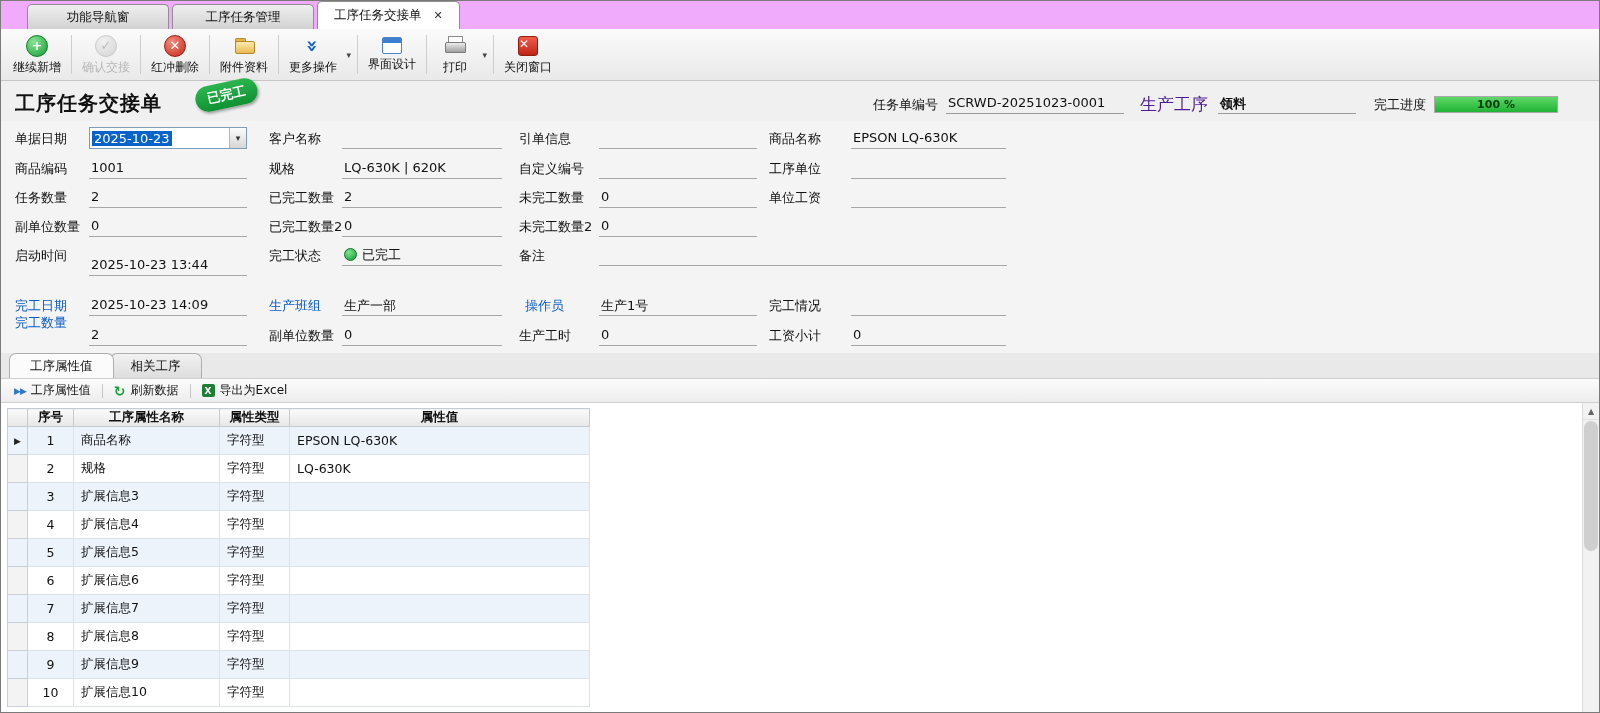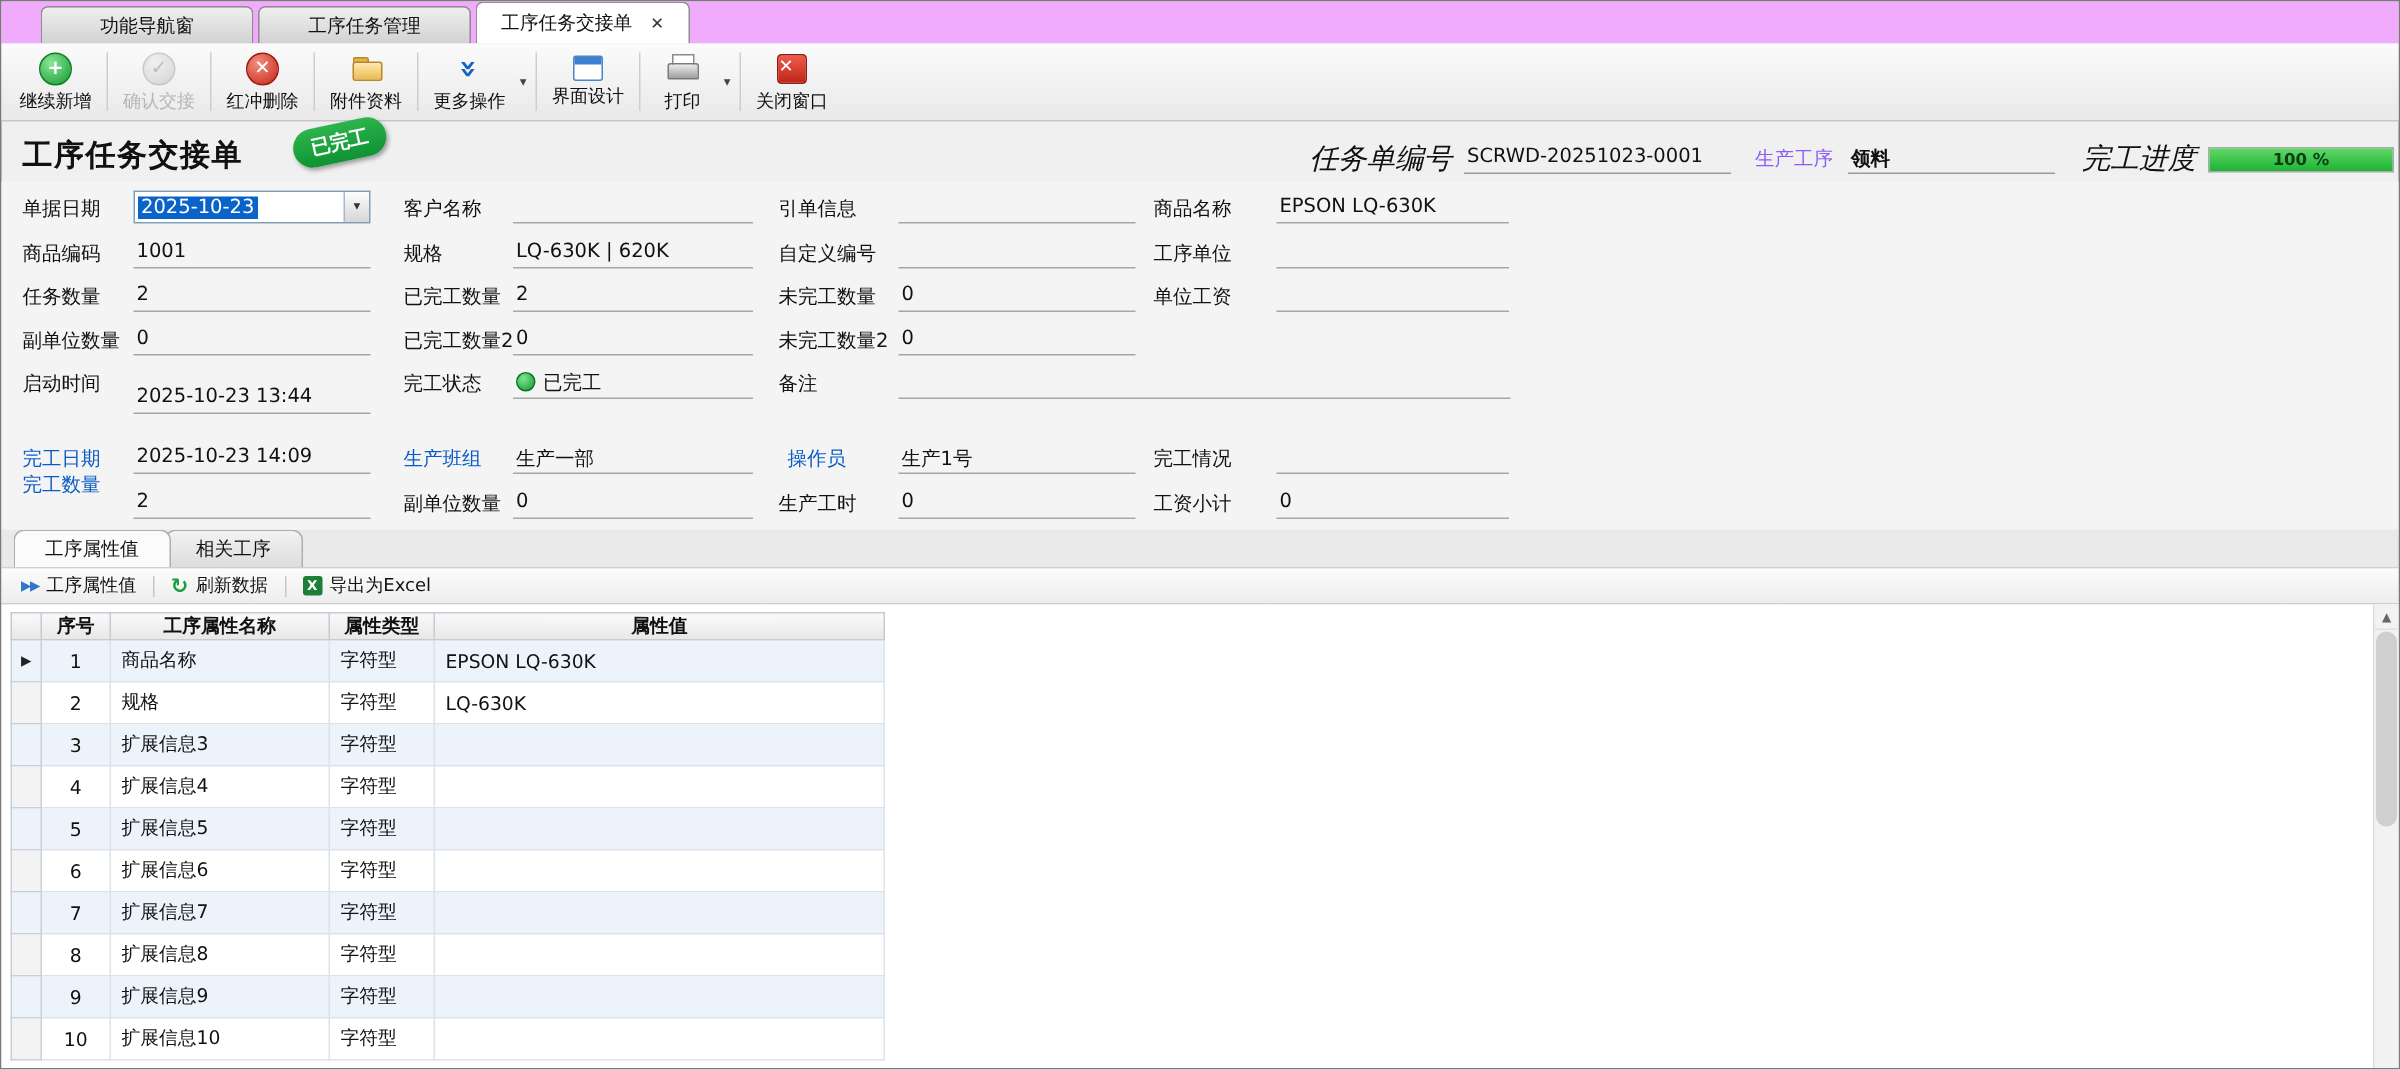--- a/index.html
+++ b/index.html
@@ -37,25 +37,25 @@
   .ic-window::before { content:''; position:absolute; left:0; top:0; right:0; height:5px; background:#3f7fd2; }
   .ic-printer { position:relative; }
   .ic-printer::before { content:''; position:absolute; left:4px; top:1px; width:13px; height:7px; background:#fff; border:1px solid #8a8a8a; }
   .ic-printer::after { content:''; position:absolute; left:1px; top:7px; width:19px; height:9px; background:linear-gradient(#ececec,#9f9f9f); border:1px solid #7b7b7b; border-radius:2px 2px 1px 1px; }
 
   
   .doc-header { position:relative; height:40px; flex:0 0 auto; }
   .page-title { position:absolute; left:14px; top:9px; font-size:20px; font-weight:bold; letter-spacing:1px; }
   .badge { position:absolute; left:194px; top:1px; background:linear-gradient(#2cb54e,#0f9232); color:#fff; font-weight:bold; font-size:13px; padding:4px 12px; border-radius:13px; transform:rotate(-12deg); box-shadow:1px 2px 3px rgba(0,0,0,.35); }
   .hdr-right { position:absolute; left:872px; top:12px; display:flex; align-items:center; }
-  .hlabel { font-size:19px; margin-right:8px; white-space:nowrap;font-style:italic; }
+  .hlabel { font-size:13px; margin-right:8px; white-space:nowrap; }
   .hval { display:inline-block; border-bottom:1px solid #9a9a9a; font-size:13px; height:19px; padding:0 2px; white-space:nowrap; }
   .v-taskno { width:178px; }
   .v-process { width:138px; font-weight:bold; margin-right:18px; }
-  .hlink { color:#8b5cf6; font-size:13px; margin:0 10px 0 16px; white-space:nowrap; }
+  .hlink { color:#4c1d95; font-size:17px; margin:0 10px 0 16px; white-space:nowrap; }
   .progress { position:relative; width:124px; height:17px; border:1px solid #a9a9a9; background:#e9e9e9; }
   .progress-fill { position:absolute; left:0; top:0; bottom:0; background:linear-gradient(#5fd767,#1fb335); }
   .progress-text { position:absolute; inset:0; display:flex; align-items:center; justify-content:center; font-size:11px; color:#0b3d13; font-weight:bold; }
 
   
   .form-area { position:relative; height:232px; flex:0 0 auto; background:#f4f4f4; }
   .flabel { position:absolute; font-size:13px; white-space:nowrap; }
   .flabel.blue { color:#0a5bc4; }
   .ufield { position:absolute; height:22px; border-bottom:1px solid #a6a6a6; font-size:13px; padding:3px 2px 0; white-space:nowrap; overflow:hidden; background:transparent; }
   .status-field { display:flex; align-items:center; gap:5px; padding-top:0; }

